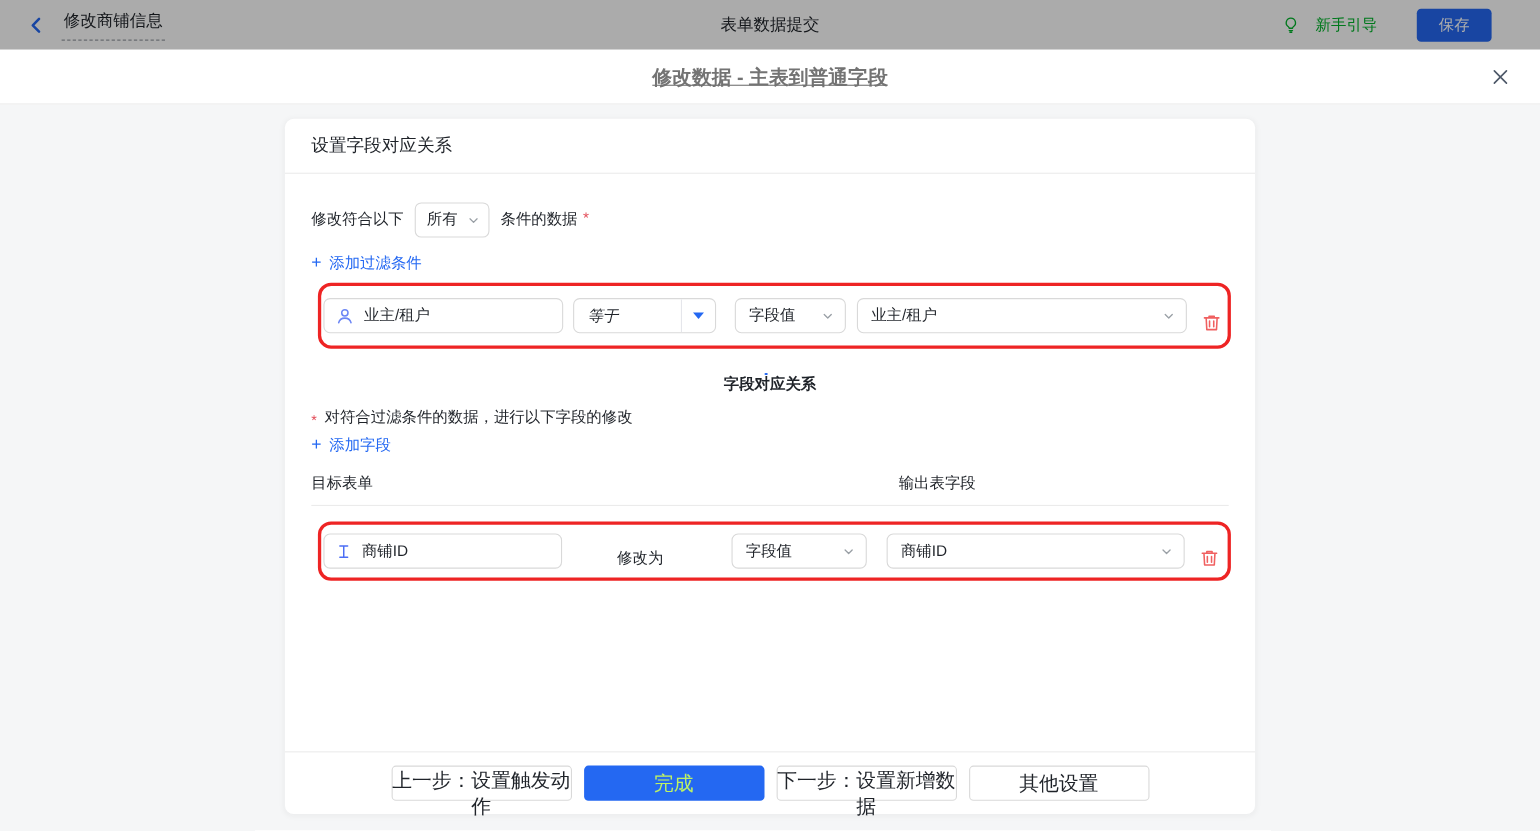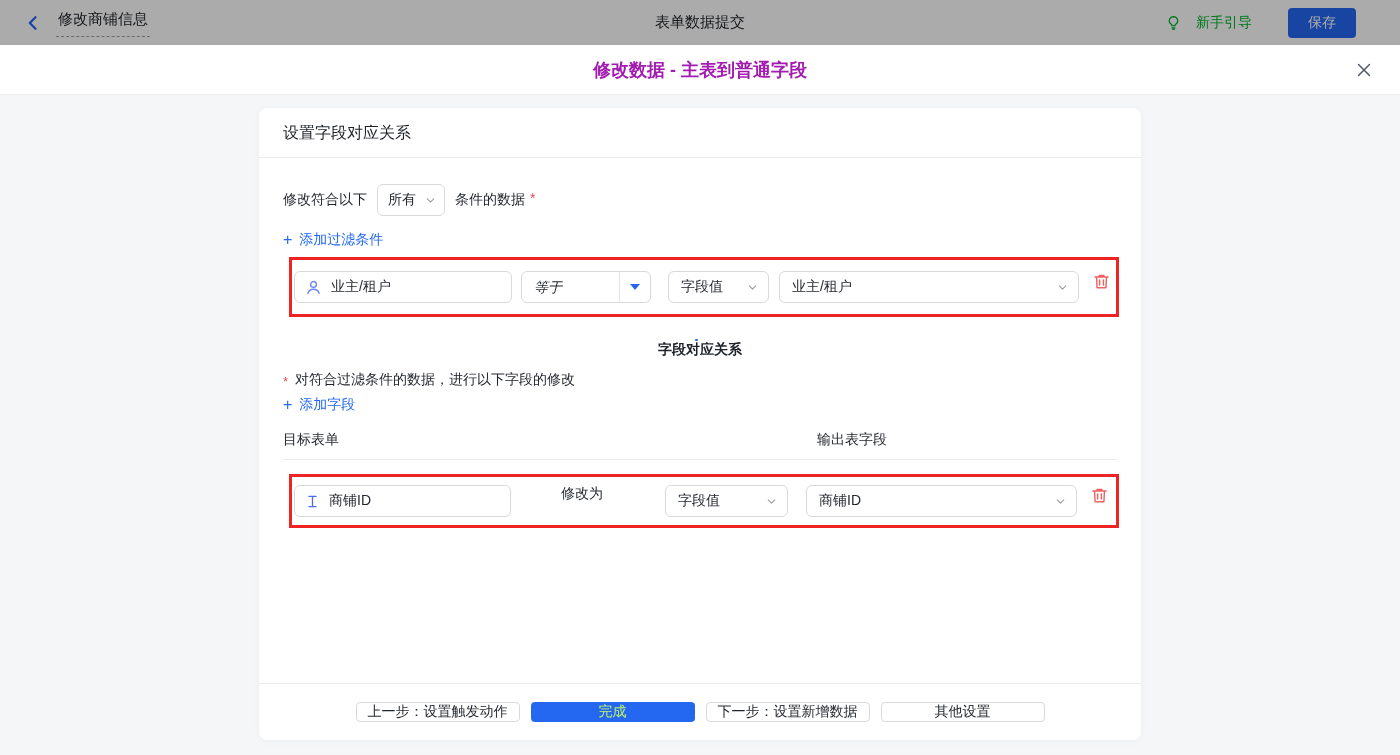--- a/index.html
+++ b/index.html
@@ -33,21 +33,21 @@
     font-family:Liberation Sans, sans-serif;
   }
   .topbar-dim { position:absolute; inset:0; background:rgba(0,0,0,0.33); z-index:10; }
 
   
   .modal { position:absolute; top:45px; left:0; width:1400px; height:710px; background:#f5f6f7; }
   .modal-header {
     height:50px; background:#fff; border-bottom:1px solid #ececec;
     display:flex; align-items:center; justify-content:center; position:relative;
   }
-  .modal-title { font-size:18px; font-weight:bold; color:#a21caf; }
+  .modal-title { font-size:18px; font-weight:bold; color:#737373;text-decoration:underline; }
   .modal-close {
     position:absolute; right:24px; top:50%; transform:translateY(-50%);
     width:24px; height:24px; display:flex; align-items:center; justify-content:center; cursor:pointer;
   }
 
   
   .card {
     width:882px; height:632px; margin:13px auto 15px; background:#fff;
     border-radius:8px; position:relative; box-shadow:0 1px 6px rgba(31,35,41,0.05);
   }
@@ -70,22 +70,22 @@
   .req { color:#e34d59; margin-left:5px; position:relative; top:-2px; font-size:14px; }
 
   .add-link {
     margin-top:14px; height:20px; display:flex; align-items:center; gap:7px;
     color:#2468f2; font-size:14px; cursor:pointer; width:fit-content;
   }
   .add-plus { font-size:16px; line-height:16px; }
 
   .anno-box {
     margin-top:7px; margin-left:6px; width:830px;
-    border:3px solid #ee2424; border-radius:0;
-    display:flex; align-items:flex-start; padding:11px 2px;
+    border:3px solid #ee2424; border-radius:12px;
+    display:flex; align-items:flex-end; padding:11px 2px;
   }
   .anno-box.row2 { padding:8px 2px; margin-top:14px; }
 
   .field-input {
     width:218px; height:32px; border:1px solid #d9d9d9; border-radius:6px;
     display:flex; align-items:center; padding:0 10px; gap:9px; background:#fff; cursor:pointer;
   }
   .field-input.w2 { width:217px; }
 
   .op-select {
@@ -114,21 +114,21 @@
 
   .col-headers { margin-top:16px; height:20px; display:flex; color:#1f2329; }
   .col-output { margin-left:478px; }
   .table-divider { margin-top:8px; border:none; border-top:1px solid #ebebeb; }
 
   .card-footer {
     position:absolute; left:0; right:0; bottom:0; height:57px;
     border-top:1px solid #ebebeb;
     display:flex; align-items:center; justify-content:center; gap:11px;
   }
-  .btn { height:20px; width:164px; border-radius:4px; font-size:14px; cursor:pointer; font-family:Liberation Mono, monospace; }
+  .btn { height:32px; width:164px; border-radius:4px; font-size:18px; cursor:pointer; font-family:Liberation Mono, monospace; }
   .btn-outline { background:#fff; border:1px solid #d9d9d9; color:#1f2329; }
   .btn-primary { background:#2468f2; border:none; color:#bef264; }
 </style>
 </head>
 <body>
 
 <div class="topbar">
   <div class="topbar-left">
     <span class="back-btn">
       <span style="display:flex;">

